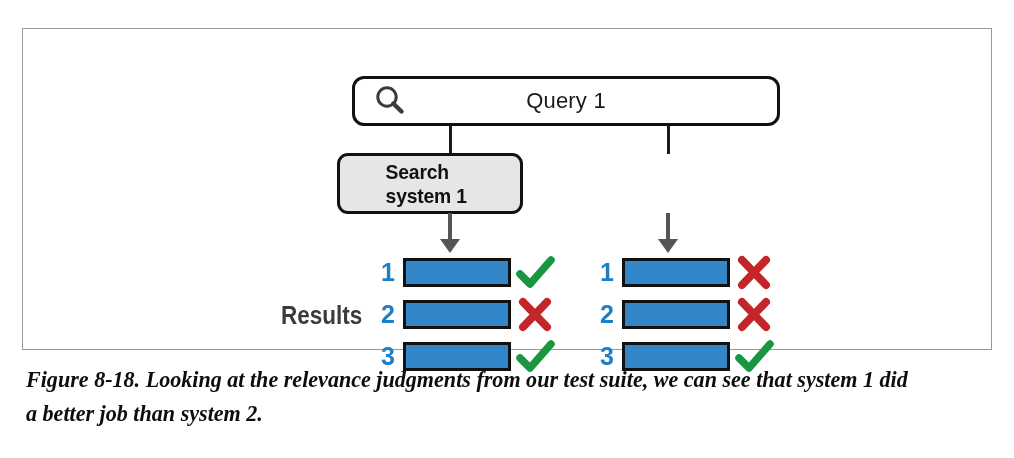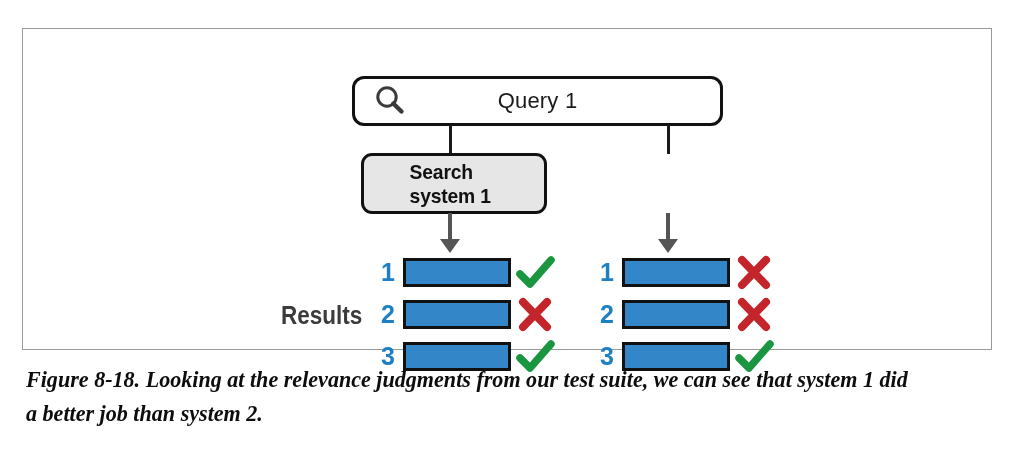--- a/index.html
+++ b/index.html
@@ -32,21 +32,21 @@
     border: 1.5px solid #9a9a9a;
     background: #ffffff;
     box-sizing: border-box;
   }
 
   
   .query-box {
     position: absolute;
     left: 329px;
     top: 47px;
-    width: 371px;
+    width: 428px;
     height: 50px;
     box-sizing: border-box;
     border: 3.5px solid #111111;
     border-radius: 12px;
     background: #ffffff;
   }
   .query-label {
     position: absolute;
     left: 0; right: 0;
     top: 50%;
@@ -73,21 +73,21 @@
     width: 186px;
     height: 61px;
     box-sizing: border-box;
     border: 3.5px solid #111111;
     border-radius: 11px;
     background: #e6e6e6;
     display: flex;
     align-items: center;
     justify-content: center;
   }
-  .system-box.sys1 { left: 338px; padding-left: 40px; }
+  .system-box.sys1 { left: 314px; padding-left: 40px; }
   .system-box.sys2 { left: 552px; }
   .system-label {
     font-size: 21px;
     font-weight: 700;
     color: #111111;
     font-family: "Liberation Sans", sans-serif;
     letter-spacing: -0.2px;
     transform: scaleX(0.92);
   }
 

